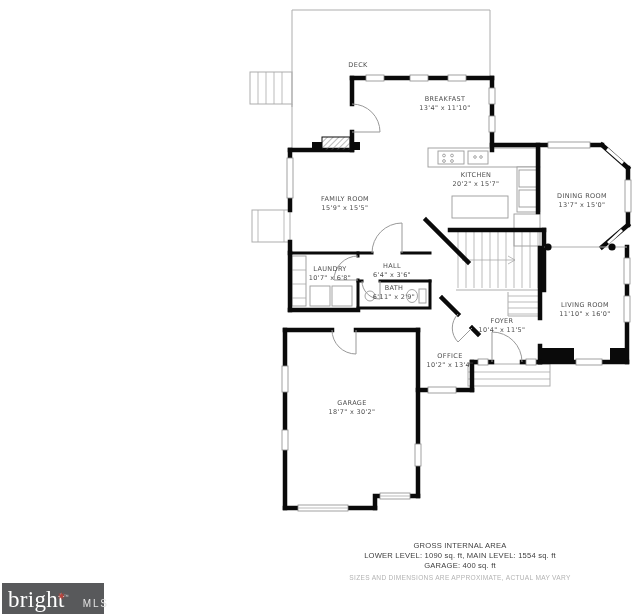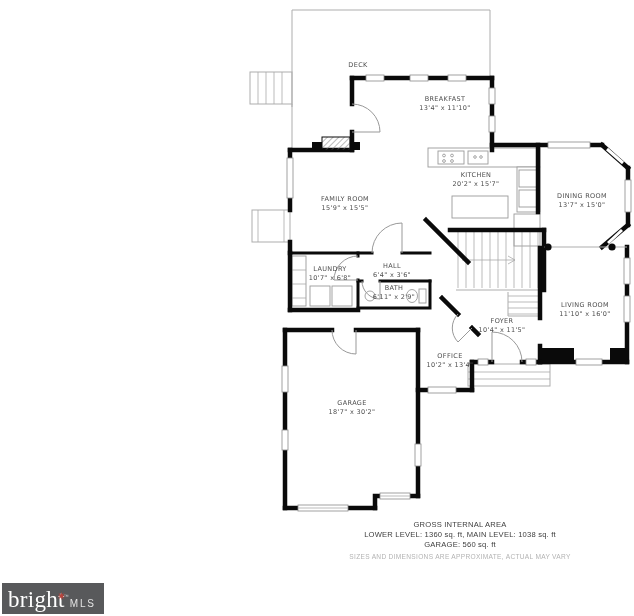--- a/index.html
+++ b/index.html
@@ -17,34 +17,34 @@
   .fixl{stroke:#9a9a9a;stroke-width:0.9;fill:none;}
   .win{fill:#ffffff;stroke:#8a8a8a;stroke-width:0.8;}
   .winline{stroke:#ffffff;stroke-width:3;fill:none;}
   .door{stroke:#999999;stroke-width:1;fill:none;}
   .tread{stroke:#aaaaaa;stroke-width:0.8;}
   .blk{fill:#0a0a0a;stroke:none;}
   .room-label{font-family:"DejaVu Sans", sans-serif;font-size:6.5px;fill:#4d4d4d;
     text-anchor:middle;letter-spacing:0.35px;}
   
   .footer{
-    position:absolute;left:320px;top:520px;width:280px;text-align:center;
+    position:absolute;left:320px;top:541px;width:280px;text-align:center;
     font-size:7.6px;line-height:10.2px;color:#3d3d3d;letter-spacing:0.2px;
   }
   .footer .disclaimer{font-size:6.6px;color:#b3b3b3;margin-top:1px;letter-spacing:0.3px;}
   
   .logo{
     position:absolute;left:2px;bottom:2px;width:102px;height:31px;background:#58595b;
     display:flex;align-items:flex-end;padding:4px 0 3px 6px;box-sizing:border-box;
   }
   .logo-brand{font-family:"Liberation Serif", serif;font-size:23px;line-height:22px;
     color:#ffffff;letter-spacing:0.3px;}
   .logo-star{color:#b5443c;font-size:11px;position:relative;left:-8px;top:-8px;width:0;}
   .logo-tm{color:#cfcfcf;font-size:5px;position:relative;left:-1px;top:-12px;width:0;}
-  .logo-mls{font-size:10px;color:#e3e3e3;letter-spacing:1.8px;margin-left:5px;
+  .logo-mls{font-size:10px;color:#e3e3e3;letter-spacing:1.8px;margin-left:18px;
     padding-bottom:2px;}
 </style>
 </head>
 <body>
 
 <svg width="634" height="616" viewBox="0 0 634 616">
   <defs>
     <pattern id="hatch" width="4" height="4" patternUnits="userSpaceOnUse" patternTransform="rotate(45)">
       <line x1="0" y1="0" x2="0" y2="4" stroke="#777" stroke-width="1"></line>
     </pattern>
@@ -210,22 +210,22 @@
       <text class="room-label" x="394" y="290"><tspan x="394">BATH</tspan><tspan x="394" dy="9">6'11" x 2'9"</tspan></text>
       <text class="room-label" x="585" y="307"><tspan x="585">LIVING ROOM</tspan><tspan x="585" dy="9">11'10" x 16'0"</tspan></text>
       <text class="room-label" x="502" y="323"><tspan x="502">FOYER</tspan><tspan x="502" dy="9">10'4" x 11'5"</tspan></text>
       <text class="room-label" x="450" y="358"><tspan x="450">OFFICE</tspan><tspan x="450" dy="9">10'2" x 13'4"</tspan></text>
       <text class="room-label" x="352" y="405"><tspan x="352">GARAGE</tspan><tspan x="352" dy="9">18'7" x 30'2"</tspan></text>
     </g>
 </svg>
 
 <div class="footer">
   <div>GROSS INTERNAL AREA</div>
-  <div>LOWER LEVEL: 1360 sq. ft, MAIN LEVEL: 1038 sq. ft</div>
-  <div>GARAGE: 560 sq. ft</div>
+  <div>LOWER LEVEL: 1090 sq. ft, MAIN LEVEL: 1554 sq. ft</div>
+  <div>GARAGE: 400 sq. ft</div>
   <div class="disclaimer">SIZES AND DIMENSIONS ARE APPROXIMATE, ACTUAL MAY VARY</div>
 </div>
 
 <div class="logo">
   <span class="logo-brand">bright</span>
   <span class="logo-star">✷</span>
   <span class="logo-tm">™</span>
   <span class="logo-mls">MLS</span>
 </div>
 

